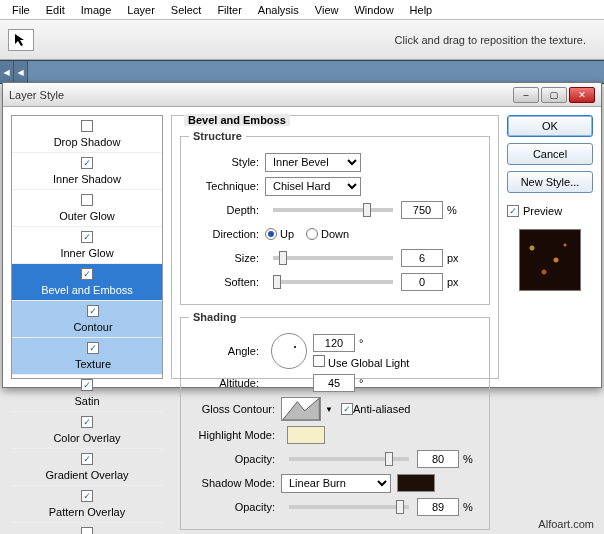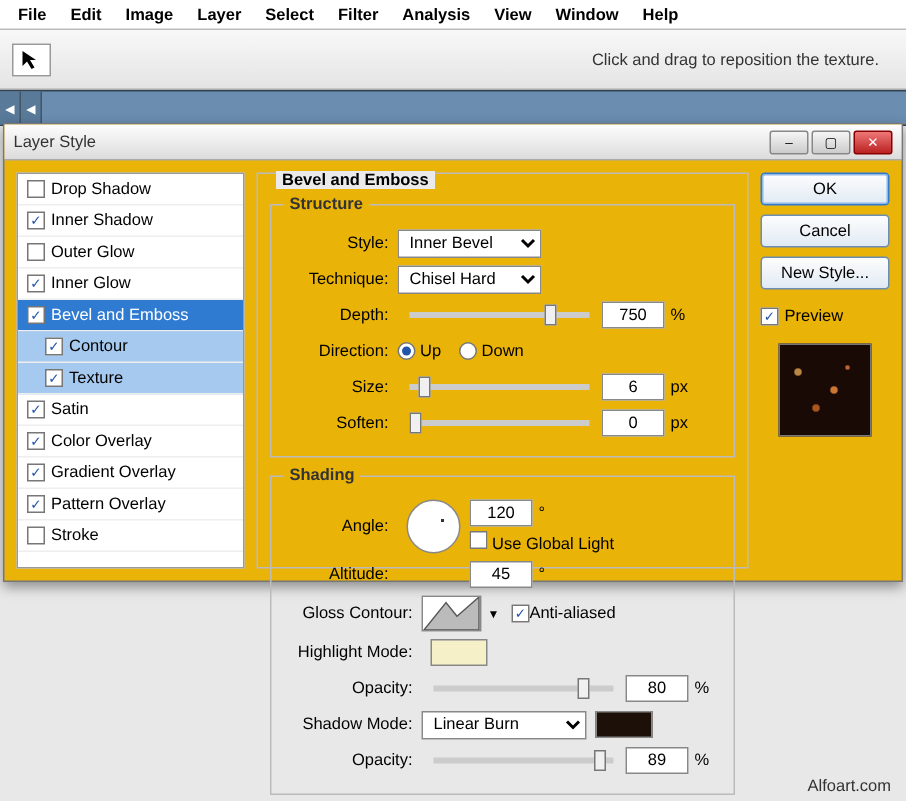--- a/index.html
+++ b/index.html
@@ -1,39 +1,39 @@
 <!DOCTYPE html>
 <html><head>
 <meta charset="utf-8">
 <style>
 * { box-sizing: border-box; margin: 0; padding: 0; font-family: Tahoma, Arial, sans-serif; font-size: 11px; }
 body { background: #e8e8e8; width: 604px; height: 534px; overflow: hidden; position: relative; }
 
 .menubar { background: #fff; height: 20px; display: flex; align-items: center; padding: 0 4px; border-bottom: 1px solid #bbb; }
-.menubar span { padding: 2px 8px; cursor: default; font-weight: bold; }
+.menubar span { padding: 2px 8px; cursor: default; }
 .toolbar { background: linear-gradient(#f8f8f8,#e4e4e4); height: 40px; border-bottom: 1px solid #aaa; display: flex; align-items: center; padding: 0 8px; }
 .tool-icon { width: 26px; height: 22px; border: 1px solid #999; background: #fff; display: flex; align-items: center; justify-content: center; margin-right: 12px; }
 .tool-hint { margin-left: auto; margin-right: 10px; color: #333; }
 
 .tabstrip { background: #6a8db0; height: 24px; border-top: 1px solid #345; border-bottom: 1px solid #345; position: relative; }
 .tabstrip .left-arrows { display: flex; }
 .tabstrip .left-arrows div { width: 14px; height: 22px; background: #5a7a9a; border-right: 1px solid #456; color: #fff; display:flex;align-items:center;justify-content:center;font-size:8px;}
 
-.dialog { position: absolute; left: 2px; top: 82px; width: 600px; height: 306px; background: #eab308; border: 1px solid #777; box-shadow: 0 3px 8px rgba(0,0,0,.4); }
+.dialog { position: absolute; left: 2px; top: 82px; width: 600px; height: 306px; background: #ffffff; border: 1px solid #777; box-shadow: 0 3px 8px rgba(0,0,0,.4); }
 .titlebar { background: linear-gradient(#fdfdfd,#dcdcdc); height: 24px; display: flex; align-items: center; padding: 0 6px; border-bottom: 1px solid #aaa; }
 .titlebar .title { flex: 1; color: #333; }
 .winctl { display: flex; gap: 2px; }
 .winctl div { width: 26px; height: 16px; border: 1px solid #888; background: linear-gradient(#f5f5f5,#ccc); border-radius: 2px; display:flex;align-items:center;justify-content:center;font-size:9px;}
 .winctl .close { background: linear-gradient(#e77,#b22); color:#fff; border-color:#800;}
 
 .body { display: flex; padding: 8px; gap: 8px; height: calc(100% - 24px); }
 
 .style-list { width: 152px; border: 1px solid #999; background: #fff; }
 .style-list .hdr { padding: 4px 6px; border-bottom: 1px solid #ccc; background: #f4f4f4; }
-.style-list .item { padding: 4px 6px; display: flex; align-items: center; gap: 4px; border-bottom: 1px solid #eee; cursor: default;}
+.style-list .item { padding: 4px 6px; display: flex; align-items: center; gap: 4px; border-bottom: 1px solid #eee; cursor: default; flex-direction: column;}
 .style-list .item.selected { background: #2f7bd1; color: #fff; }
 .style-list .sub { padding-left: 18px; background: #a6c9ef; }
 .cb { width: 12px; height: 12px; border: 1px solid #777; background: #fff; display: inline-flex; align-items: center; justify-content: center; font-size:9px; color:#25a;}
 .cb.on::before { content: "✓"; }
 fieldset { border: 1px solid #bbb; padding: 6px 8px 8px 8px; margin-top: 6px; }
 legend { padding: 0 4px; font-weight: bold; color: #333; }
 .group-title { position: absolute; top: -2px; left: 12px; background:#eaeaea; padding:0 4px; font-weight:bold;}
 .row { display: flex; align-items: center; margin: 4px 0; min-height: 20px;}
 .lbl { width: 76px; text-align: right; padding-right: 6px; }
 .lbl2 { width: 92px; text-align: right; padding-right: 6px; }

